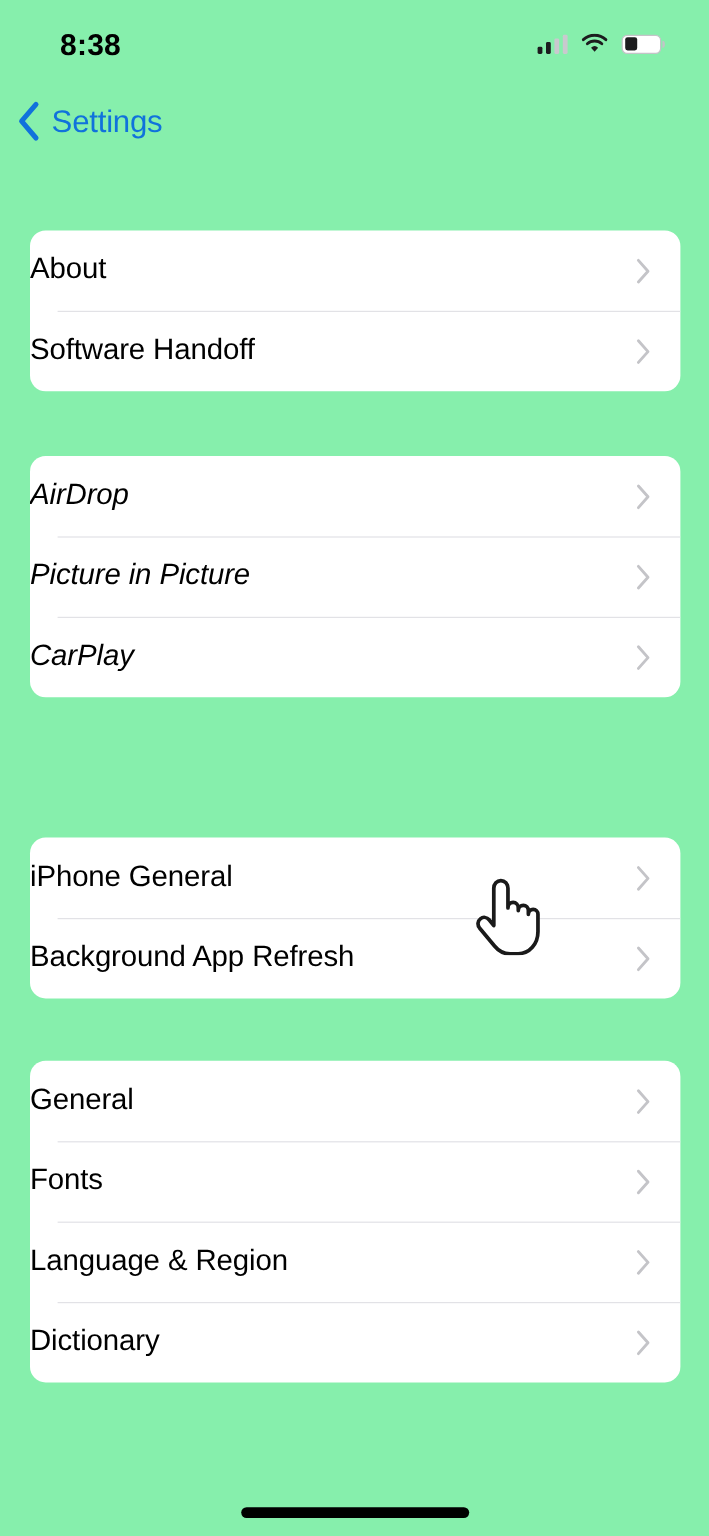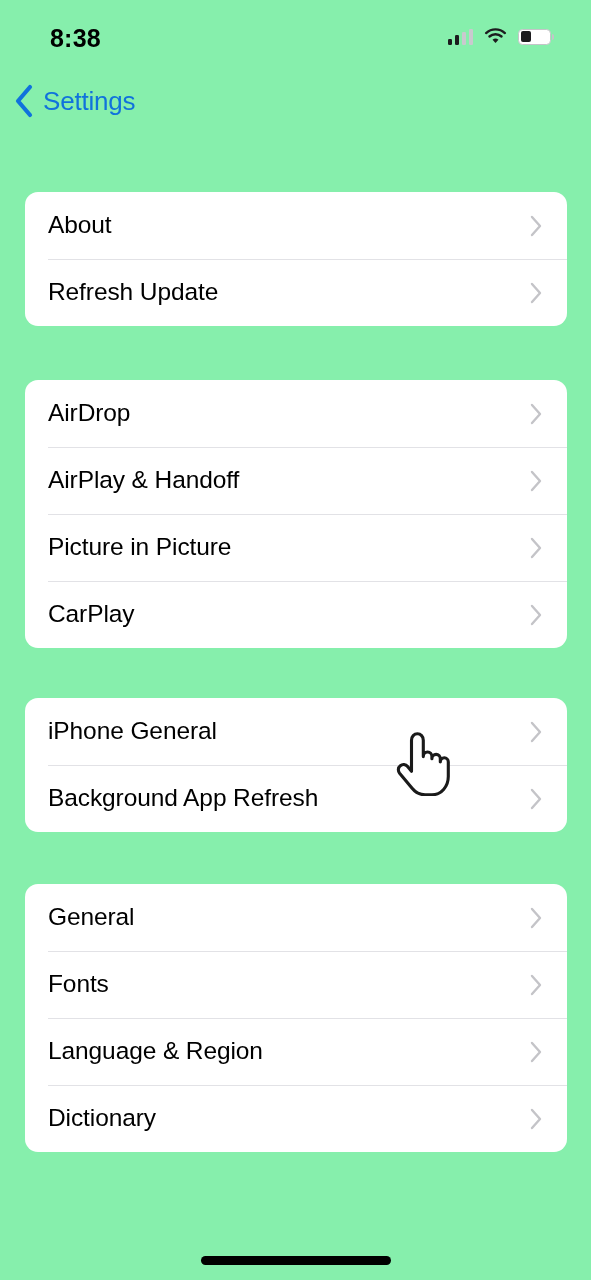--- a/index.html
+++ b/index.html
@@ -81,21 +81,21 @@
   
   .card {
     position:absolute; left:25px; width:542px;
     background:#FFFFFF; border-radius:13px;
     overflow:hidden;
   }
   .row {
     position:relative;
     height:67px;
     display:flex; align-items:center;
-    padding-left:23px; padding-right:23px;
+    padding-right:23px;
     cursor:pointer;
   }
   .row + .row::before {
     content:""; position:absolute;
     left:23px; right:0; top:0; height:1px;
     background:#E2E2E6;
   }
   .row-label {
     font-size:24.5px; color:#000;
     letter-spacing:-0.1px; line-height:1;
@@ -166,39 +166,31 @@
   <div class="card" style="top: 192px; background: rgb(255, 255, 255);">
       <div class="row">
         <span class="row-label">About</span>
         <span>
           <svg class="row-chevron" viewBox="0 0 14 24">
             <path d="M3 3l8 9-8 9" stroke="#C4C4C8" stroke-width="2.4" fill="none" stroke-linecap="round" stroke-linejoin="round"></path>
           </svg>
         </span>
       </div>
       <div class="row">
-        <span class="row-label">Refresh Update</span>
-        <span>
-          <svg class="row-chevron" viewBox="0 0 14 24">
-            <path d="M3 3l8 9-8 9" stroke="#C4C4C8" stroke-width="2.4" fill="none" stroke-linecap="round" stroke-linejoin="round"></path>
-          </svg>
-        </span>
-      </div>
-    </div>
-  <div class="card" style="top: 380px; background: rgb(255, 255, 255);">
+        <span class="row-label">Software Handoff</span>
+        <span>
+          <svg class="row-chevron" viewBox="0 0 14 24">
+            <path d="M3 3l8 9-8 9" stroke="#C4C4C8" stroke-width="2.4" fill="none" stroke-linecap="round" stroke-linejoin="round"></path>
+          </svg>
+        </span>
+      </div>
+    </div>
+  <div class="card" style="top: 380px; background: rgb(255, 255, 255); font-style: italic;">
       <div class="row">
         <span class="row-label">AirDrop</span>
-        <span>
-          <svg class="row-chevron" viewBox="0 0 14 24">
-            <path d="M3 3l8 9-8 9" stroke="#C4C4C8" stroke-width="2.4" fill="none" stroke-linecap="round" stroke-linejoin="round"></path>
-          </svg>
-        </span>
-      </div>
-      <div class="row">
-        <span class="row-label">AirPlay &amp; Handoff</span>
         <span>
           <svg class="row-chevron" viewBox="0 0 14 24">
             <path d="M3 3l8 9-8 9" stroke="#C4C4C8" stroke-width="2.4" fill="none" stroke-linecap="round" stroke-linejoin="round"></path>
           </svg>
         </span>
       </div>
       <div class="row">
         <span class="row-label">Picture in Picture</span>
         <span>
           <svg class="row-chevron" viewBox="0 0 14 24">

